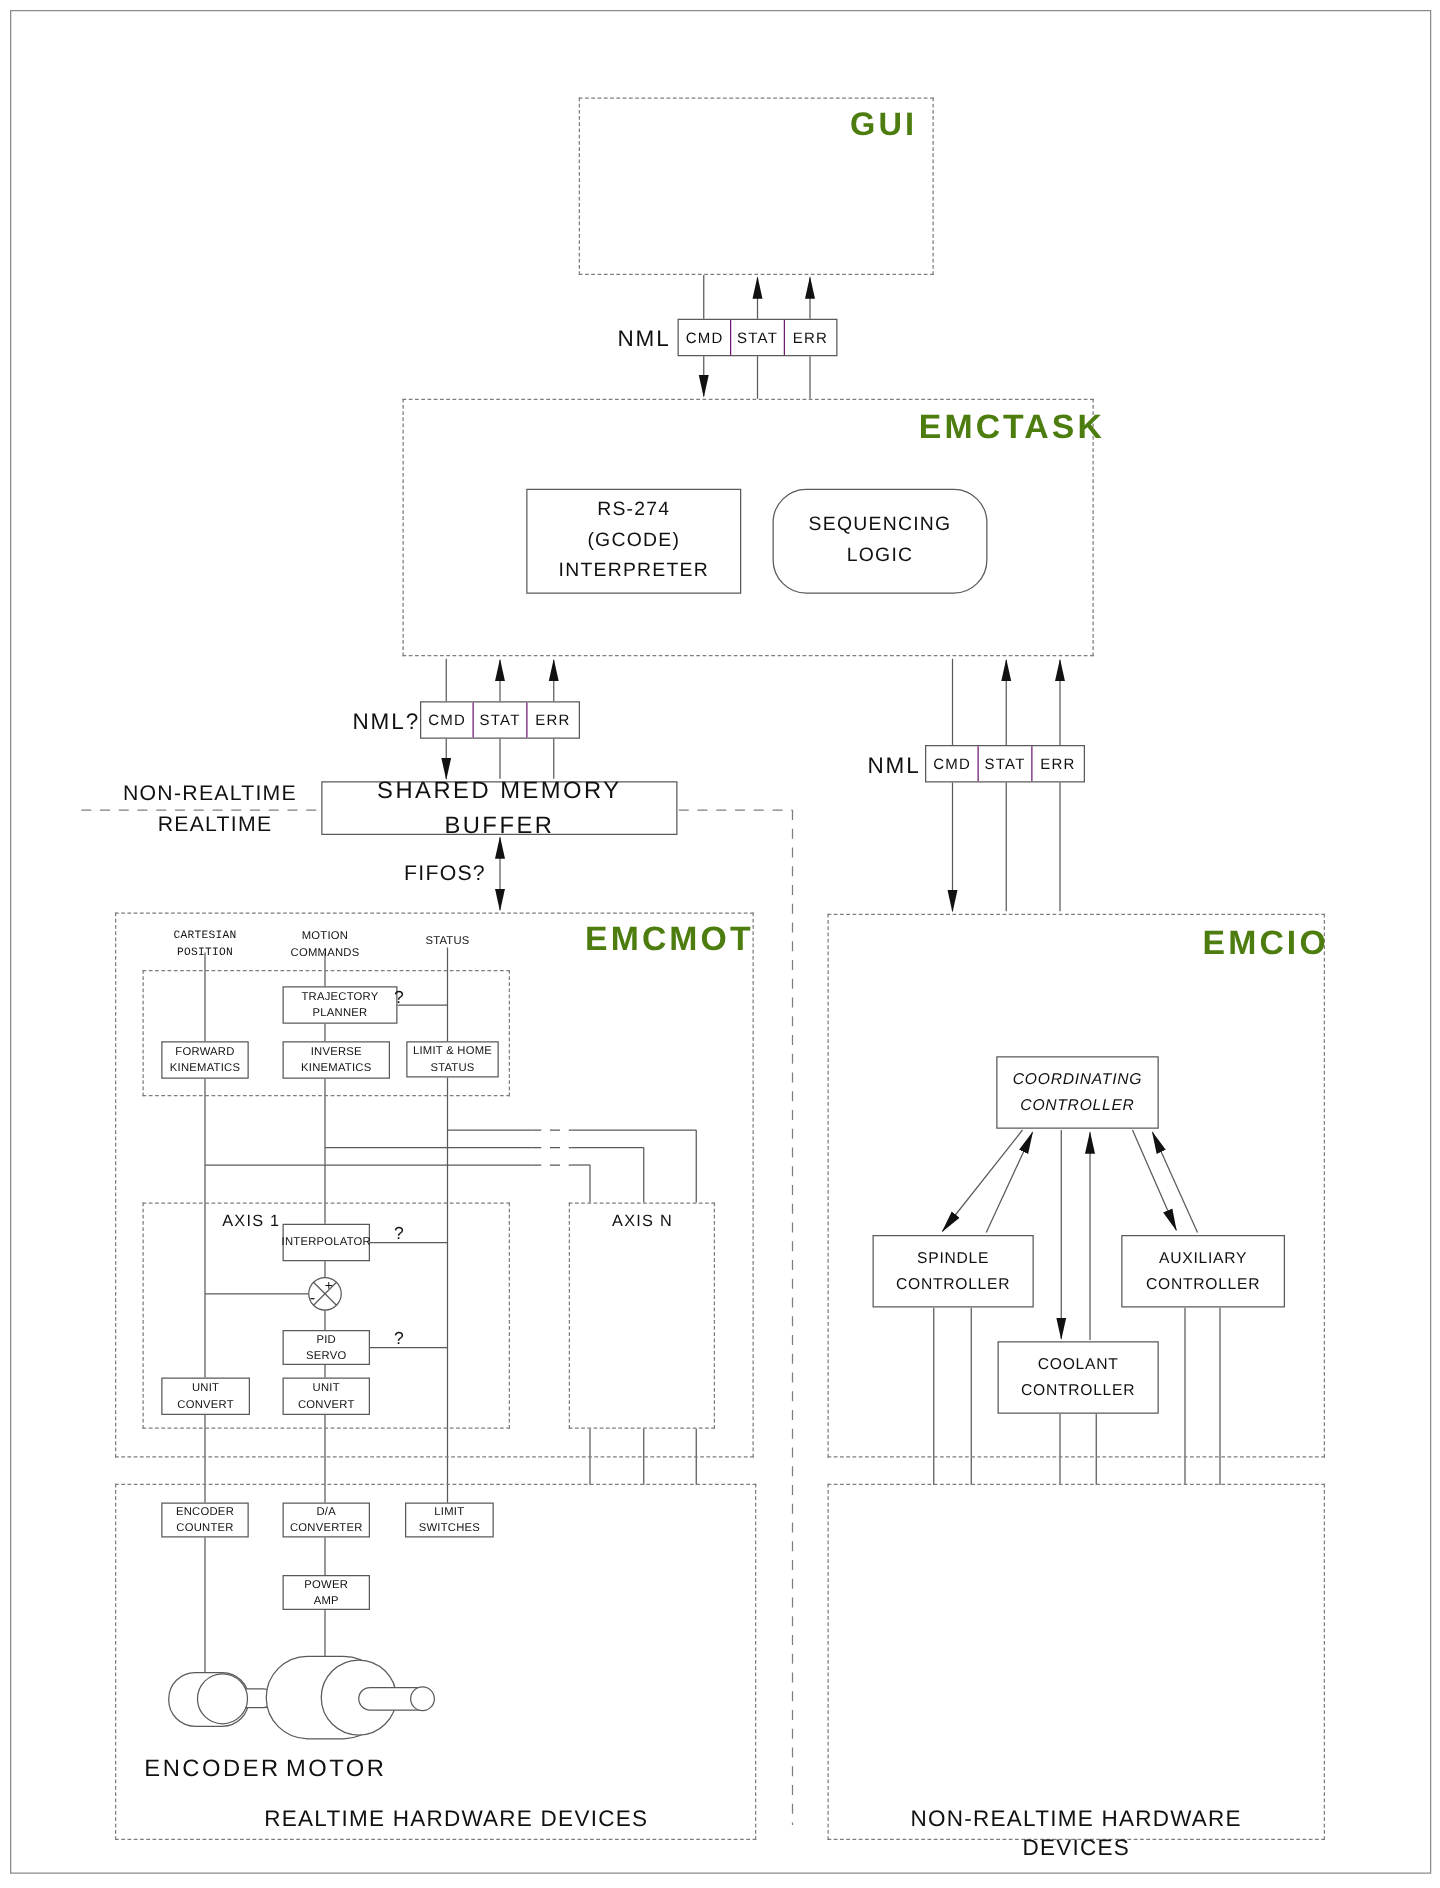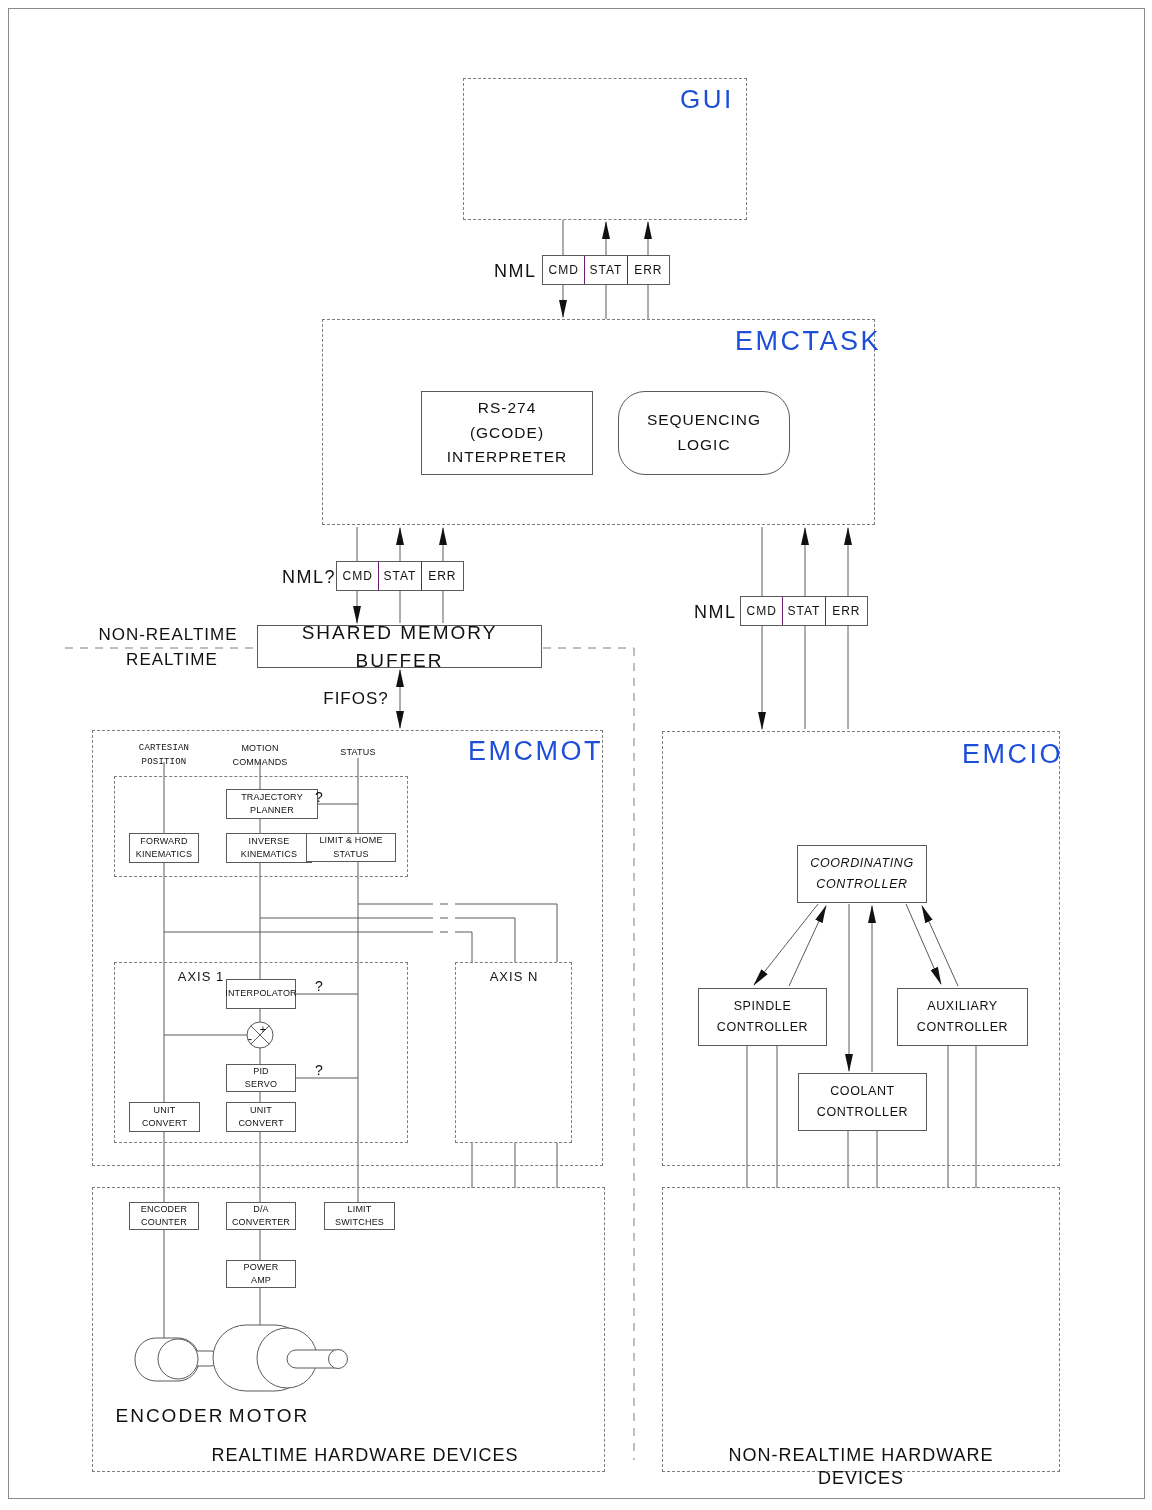--- a/index.html
+++ b/index.html
@@ -8,21 +8,21 @@
           font-family:"Liberation Sans", sans-serif;color:#111;overflow:hidden;}
   #page-border{position:absolute;left:8px;top:8px;width:1137px;height:1491px;
                border:1px solid #8a8a8a;}
   #wires{position:absolute;left:0;top:0;width:1152px;height:1510px;z-index:1;}
   .box{position:absolute;z-index:2;background:#fff;border:1px solid #5a5a5a;
        display:flex;align-items:center;justify-content:center;text-align:center;
        white-space:pre-line;line-height:1.45;letter-spacing:0.4px;}
   .dashed{position:absolute;z-index:2;border:1px dashed #7e7e7e;background:transparent;}
   .lbl{position:absolute;z-index:3;white-space:pre-line;text-align:center;
        transform:translateX(-50%);line-height:1.3;}
-  .title{position:absolute;z-index:3;font-size:27px;letter-spacing:2.5px;color:#1d4ed8;}
+  .title{position:absolute;z-index:3;font-size:27px;letter-spacing:2.5px;color:#4d7c0f;font-weight:bold;}
   .nml-row{position:absolute;z-index:2;display:flex;background:#fff;
            border:1px solid #5a5a5a;height:30px;justify-content:flex-end;}
   .nml-cell{display:flex;align-items:center;justify-content:center;
             font-size:12px;letter-spacing:1px;flex:1 1 0;}
   .nml-cell + .nml-cell{border-left:1px solid #701a75;}
   .nml-lbl{position:absolute;z-index:3;font-size:18px;letter-spacing:1.5px;}
   .small{font-size:9px;letter-spacing:0.2px;line-height:1.5;}
   .mid{font-size:12.5px;letter-spacing:0.6px;line-height:1.7;}
   .q{position:absolute;z-index:3;font-size:14px;transform:translateX(-50%);}
   .sign{position:absolute;z-index:3;font-size:11px;transform:translate(-50%,-50%);}
@@ -166,21 +166,21 @@
   <div class="lbl small" style="left:358px;top:746px;">STATUS</div>
 
   <div class="dashed" style="left:114px;top:776px;width:294px;height:101px;"></div>
   <div class="box small" style="left:226px;top:789px;width:92px;height:30px;">TRAJECTORY
 PLANNER</div>
   <div class="q" style="left:319px;top:789px;">?</div>
   <div class="box small" style="left:129px;top:833px;width:70px;height:30px;">FORWARD
 KINEMATICS</div>
   <div class="box small" style="left:226px;top:833px;width:86px;height:30px;">INVERSE
 KINEMATICS</div>
-  <div class="box small" style="left:306px;top:833px;width:90px;height:29px;">LIMIT &amp; HOME
+  <div class="box small" style="left:325px;top:833px;width:74px;height:29px;">LIMIT &amp; HOME
 STATUS</div>
 
   <div class="dashed" style="left:114px;top:962px;width:294px;height:181px;"></div>
   <div class="lbl" style="left:201px;top:969px;font-size:13px;letter-spacing:1px;">AXIS 1</div>
   <div class="dashed" style="left:455px;top:962px;width:117px;height:181px;"></div>
   <div class="lbl" style="left:514px;top:969px;font-size:13px;letter-spacing:1px;">AXIS N</div>
 
   <div class="box small" style="left:226px;top:979px;width:70px;height:30px;">INTERPOLATOR</div>
   <div class="q" style="left:319px;top:978px;">?</div>
   <div class="sign" style="left:263px;top:1029px;">+</div>

